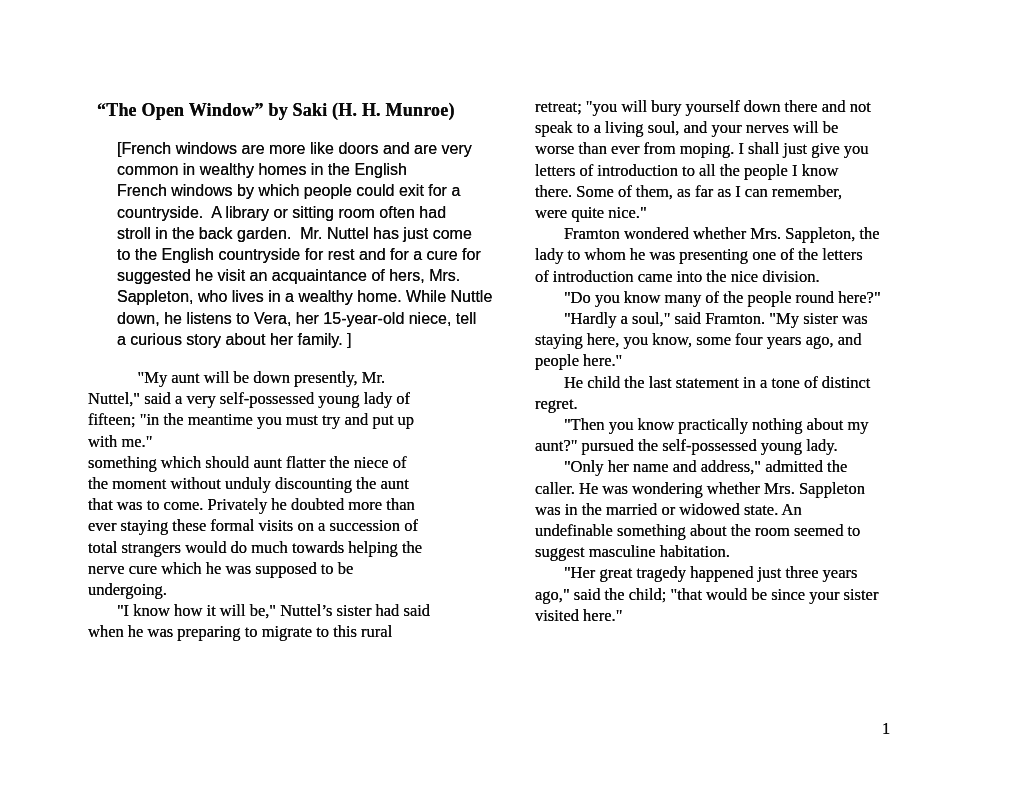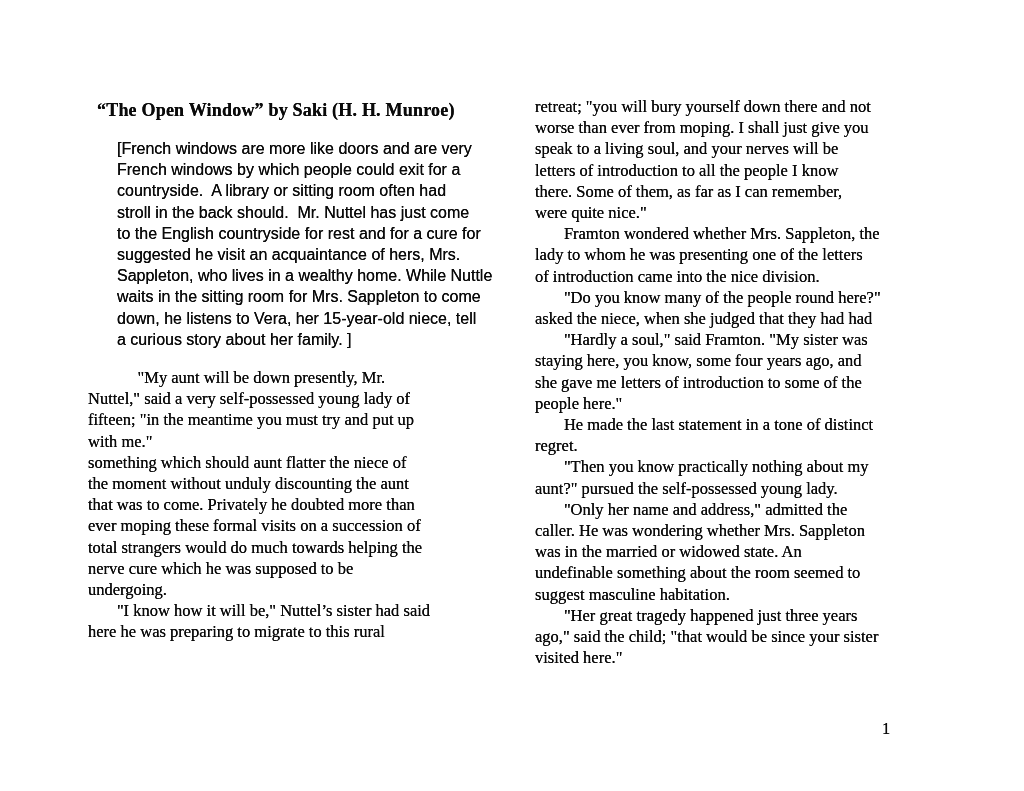--- a/index.html
+++ b/index.html
@@ -76,35 +76,35 @@
 
 <div class="sheet">
 
   <h1 class="title">“The Open Window” by Saki (H. H. Munroe)</h1>
 
   <div class="col col-left">
     <div class="sans">
 
         <div class="line">[French windows are more like doors and are very</div>
 
+        <div class="line">common in wealthy homes in the English</div>
 
         <div class="line">French windows by which people could exit for a</div>
 
         <div class="line">countryside.  A library or sitting room often had</div>
 
-        <div class="line">stroll in the back should.  Mr. Nuttel has just come</div>
+        <div class="line">stroll in the back garden.  Mr. Nuttel has just come</div>
 
         <div class="line">to the English countryside for rest and for a cure for</div>
 
 
         <div class="line">suggested he visit an acquaintance of hers, Mrs.</div>
 
         <div class="line">Sappleton, who lives in a wealthy home. While Nuttle</div>
 
-        <div class="line">waits in the sitting room for Mrs. Sappleton to come</div>
 
         <div class="line">down, he listens to Vera, her 15-year-old niece, tell</div>
 
         <div class="line">a curious story about her family. ]</div>
       </div>
     <div class="serif story-block">
 
         <div class="line">            "My aunt will be down presently, Mr.</div>
 
         <div class="line">Nuttel," said a very self-possessed young lady of</div>
@@ -113,68 +113,66 @@
 
         <div class="line">with me."</div>
 
 
         <div class="line">something which should aunt flatter the niece of</div>
 
         <div class="line">the moment without unduly discounting the aunt</div>
 
         <div class="line">that was to come. Privately he doubted more than</div>
 
-        <div class="line">ever moping these formal visits on a succession of</div>
+        <div class="line">ever staying these formal visits on a succession of</div>
 
         <div class="line">total strangers would do much towards helping the</div>
 
         <div class="line">nerve cure which he was supposed to be</div>
 
         <div class="line">undergoing.</div>
 
         <div class="line">       "I know how it will be," Nuttel’s sister had said</div>
 
-        <div class="line">here he was preparing to migrate to this rural</div>
+        <div class="line">when he was preparing to migrate to this rural</div>
       </div>
   </div>
 
   <div class="col col-right serif">
 
       <div class="line">retreat; "you will bury yourself down there and not</div>
 
+      <div class="line">speak to a living soul, and your nerves will be</div>
+
       <div class="line">worse than ever from moping. I shall just give you</div>
-
-      <div class="line">speak to a living soul, and your nerves will be</div>
 
       <div class="line">letters of introduction to all the people I know</div>
 
       <div class="line">there. Some of them, as far as I can remember,</div>
 
       <div class="line">were quite nice."</div>
 
       <div class="line">       Framton wondered whether Mrs. Sappleton, the</div>
 
       <div class="line">lady to whom he was presenting one of the letters</div>
 
       <div class="line">of introduction came into the nice division.</div>
 
       <div class="line">       "Do you know many of the people round here?"</div>
 
-      <div class="line">asked the niece, when she judged that they had had</div>
 
 
       <div class="line">       "Hardly a soul," said Framton. "My sister was</div>
 
       <div class="line">staying here, you know, some four years ago, and</div>
 
-      <div class="line">she gave me letters of introduction to some of the</div>
 
       <div class="line">people here."</div>
 
-      <div class="line">       He made the last statement in a tone of distinct</div>
+      <div class="line">       He child the last statement in a tone of distinct</div>
 
       <div class="line">regret.</div>
 
       <div class="line">       "Then you know practically nothing about my</div>
 
       <div class="line">aunt?" pursued the self-possessed young lady.</div>
 
       <div class="line">       "Only her name and address," admitted the</div>
 
       <div class="line">caller. He was wondering whether Mrs. Sappleton</div>

